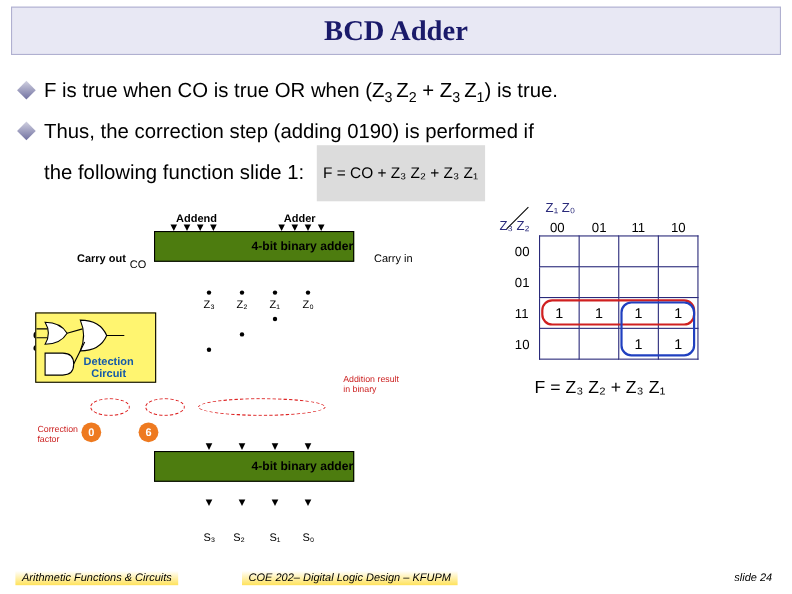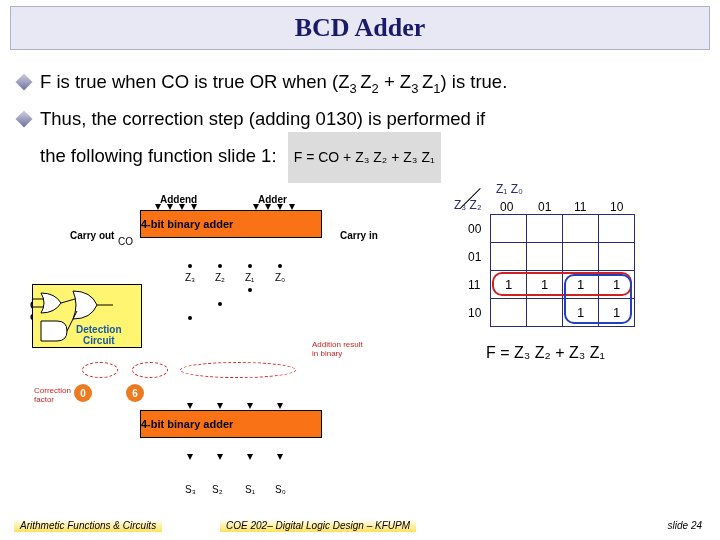--- a/index.html
+++ b/index.html
@@ -63,21 +63,21 @@
     position: absolute; bottom: 8px;
     font-size: 10px; font-style: italic;
     padding: 1px 6px;
   }
   .footer-left  { left: 14px;  background: linear-gradient(#fff,#ffe25a); }
   .footer-mid   { left: 220px; background: linear-gradient(#fff,#ffe25a); font-style: italic; }
   .footer-right { right: 12px; }
   
   .lbl { position:absolute; font-size:10px; font-family: Arial; color:#000;margin-top:24px; }
   .lblr { color:#cc2222; }
-  .block { position:absolute; border:1px solid #000; background:#f97316; text-align:center; font-size:11px; font-weight:bold; display:flex; align-items:center; justify-content:flex-start; }
+  .block { position:absolute; border:1px solid #000; background:#4d7c0f; text-align:center; font-size:11px; font-weight:bold; display:flex; align-items:center; justify-content:flex-end; }
   .wireH { height:1px; }
   .wireV { width:1px; }
   .dot { position:absolute; width:4px; height:4px; background:#000; border-radius:50%; }
   .arrow-down { position:absolute; width:0; height:0; border-left:3px solid transparent; border-right:3px solid transparent; border-top:6px solid #000; }
   .gate-area { position:absolute; left: -8px; top:108px; width:110px; height:64px; background:#fff570; border:1px solid #000; }
   .detect-text { position:absolute; font-size:10px; font-weight:bold; color:#155aa8; text-align:center; }
   .orange-circle { position:absolute; width:18px; height:18px; border-radius:50%; background:#ee7a20; color:#fff; font-size:10px; font-weight:bold; display:flex; align-items:center; justify-content:center; }
   .red-dash-ellipse { position:absolute; border:1.5px dashed #dd2222; border-radius:50%; }
   
   .kmap-grid { position:absolute; border-collapse:collapse; }
@@ -96,21 +96,21 @@
 <div class="content">
   <div class="bullet-row">
     <div class="diamond"></div>
     <div class="bullet-text">
       <span>F is true when CO is true OR when (Z</span><sub>3 </sub>Z<sub>2</sub><span> + Z</span><sub>3 </sub>Z<sub>1</sub><span>) is true.</span>
     </div>
   </div>
   <div class="bullet-row">
     <div class="diamond"></div>
     <div class="bullet-text">
-      <span>Thus, the correction step (adding 0130) is performed if</span><br>
+      <span>Thus, the correction step (adding 0190) is performed if</span><br>
       <span>the following function slide 1:</span>
       <span class="formula-img">F = CO + Z₃ Z₂ + Z₃ Z₁</span>
     </div>
   </div>
 </div>
 
 <div class="diagram-area">
   <span class="lbl" style="left:120px; top:-6px; font-weight:bold;">Addend</span>
   <span class="lbl" style="left:218px; top:-6px; font-weight:bold;">Adder</span>
 
@@ -131,21 +131,21 @@
   <div class="arrow-down" style="left:237px; top:28px;"></div>
   <div class="arrow-down" style="left:249px; top:28px;"></div>
 
   <span class="lbl" style="left:30px; top:30px; font-weight:bold;">Carry out</span>
   <div class="wireH" style="left:58px; top:48px; width:42px;"></div>
   <span class="lbl" style="left:78px; top:36px;">CO</span>
   <div class="block" style="left:100px; top:34px; width:182px; height:28px;">
     <span>4-bit binary adder</span>
   </div>
   <div class="wireH" style="left:282px; top:48px; width:50px;"></div>
-  <span class="lbl" style="left:300px; top:30px; font-weight:bold; text-align:center;">Carry in</span>
+  <span class="lbl" style="left:300px; top:30px; font-weight:normal; text-align:center;">Carry in</span>
 
   <div class="wireV" style="left:150px; top:62px; height:28px;"></div>
   <div class="wireV" style="left:180px; top:62px; height:28px;"></div>
   <div class="wireV" style="left:210px; top:62px; height:28px;"></div>
   <div class="wireV" style="left:240px; top:62px; height:28px;"></div>
   <span class="lbl" style="left:145px; top:72px;">Z₃</span>
   <span class="lbl" style="left:175px; top:72px;">Z₂</span>
   <span class="lbl" style="left:205px; top:72px;">Z₁</span>
   <span class="lbl" style="left:235px; top:72px;">Z₀</span>
   <div class="dot" style="left:148px; top:88px;"></div>

